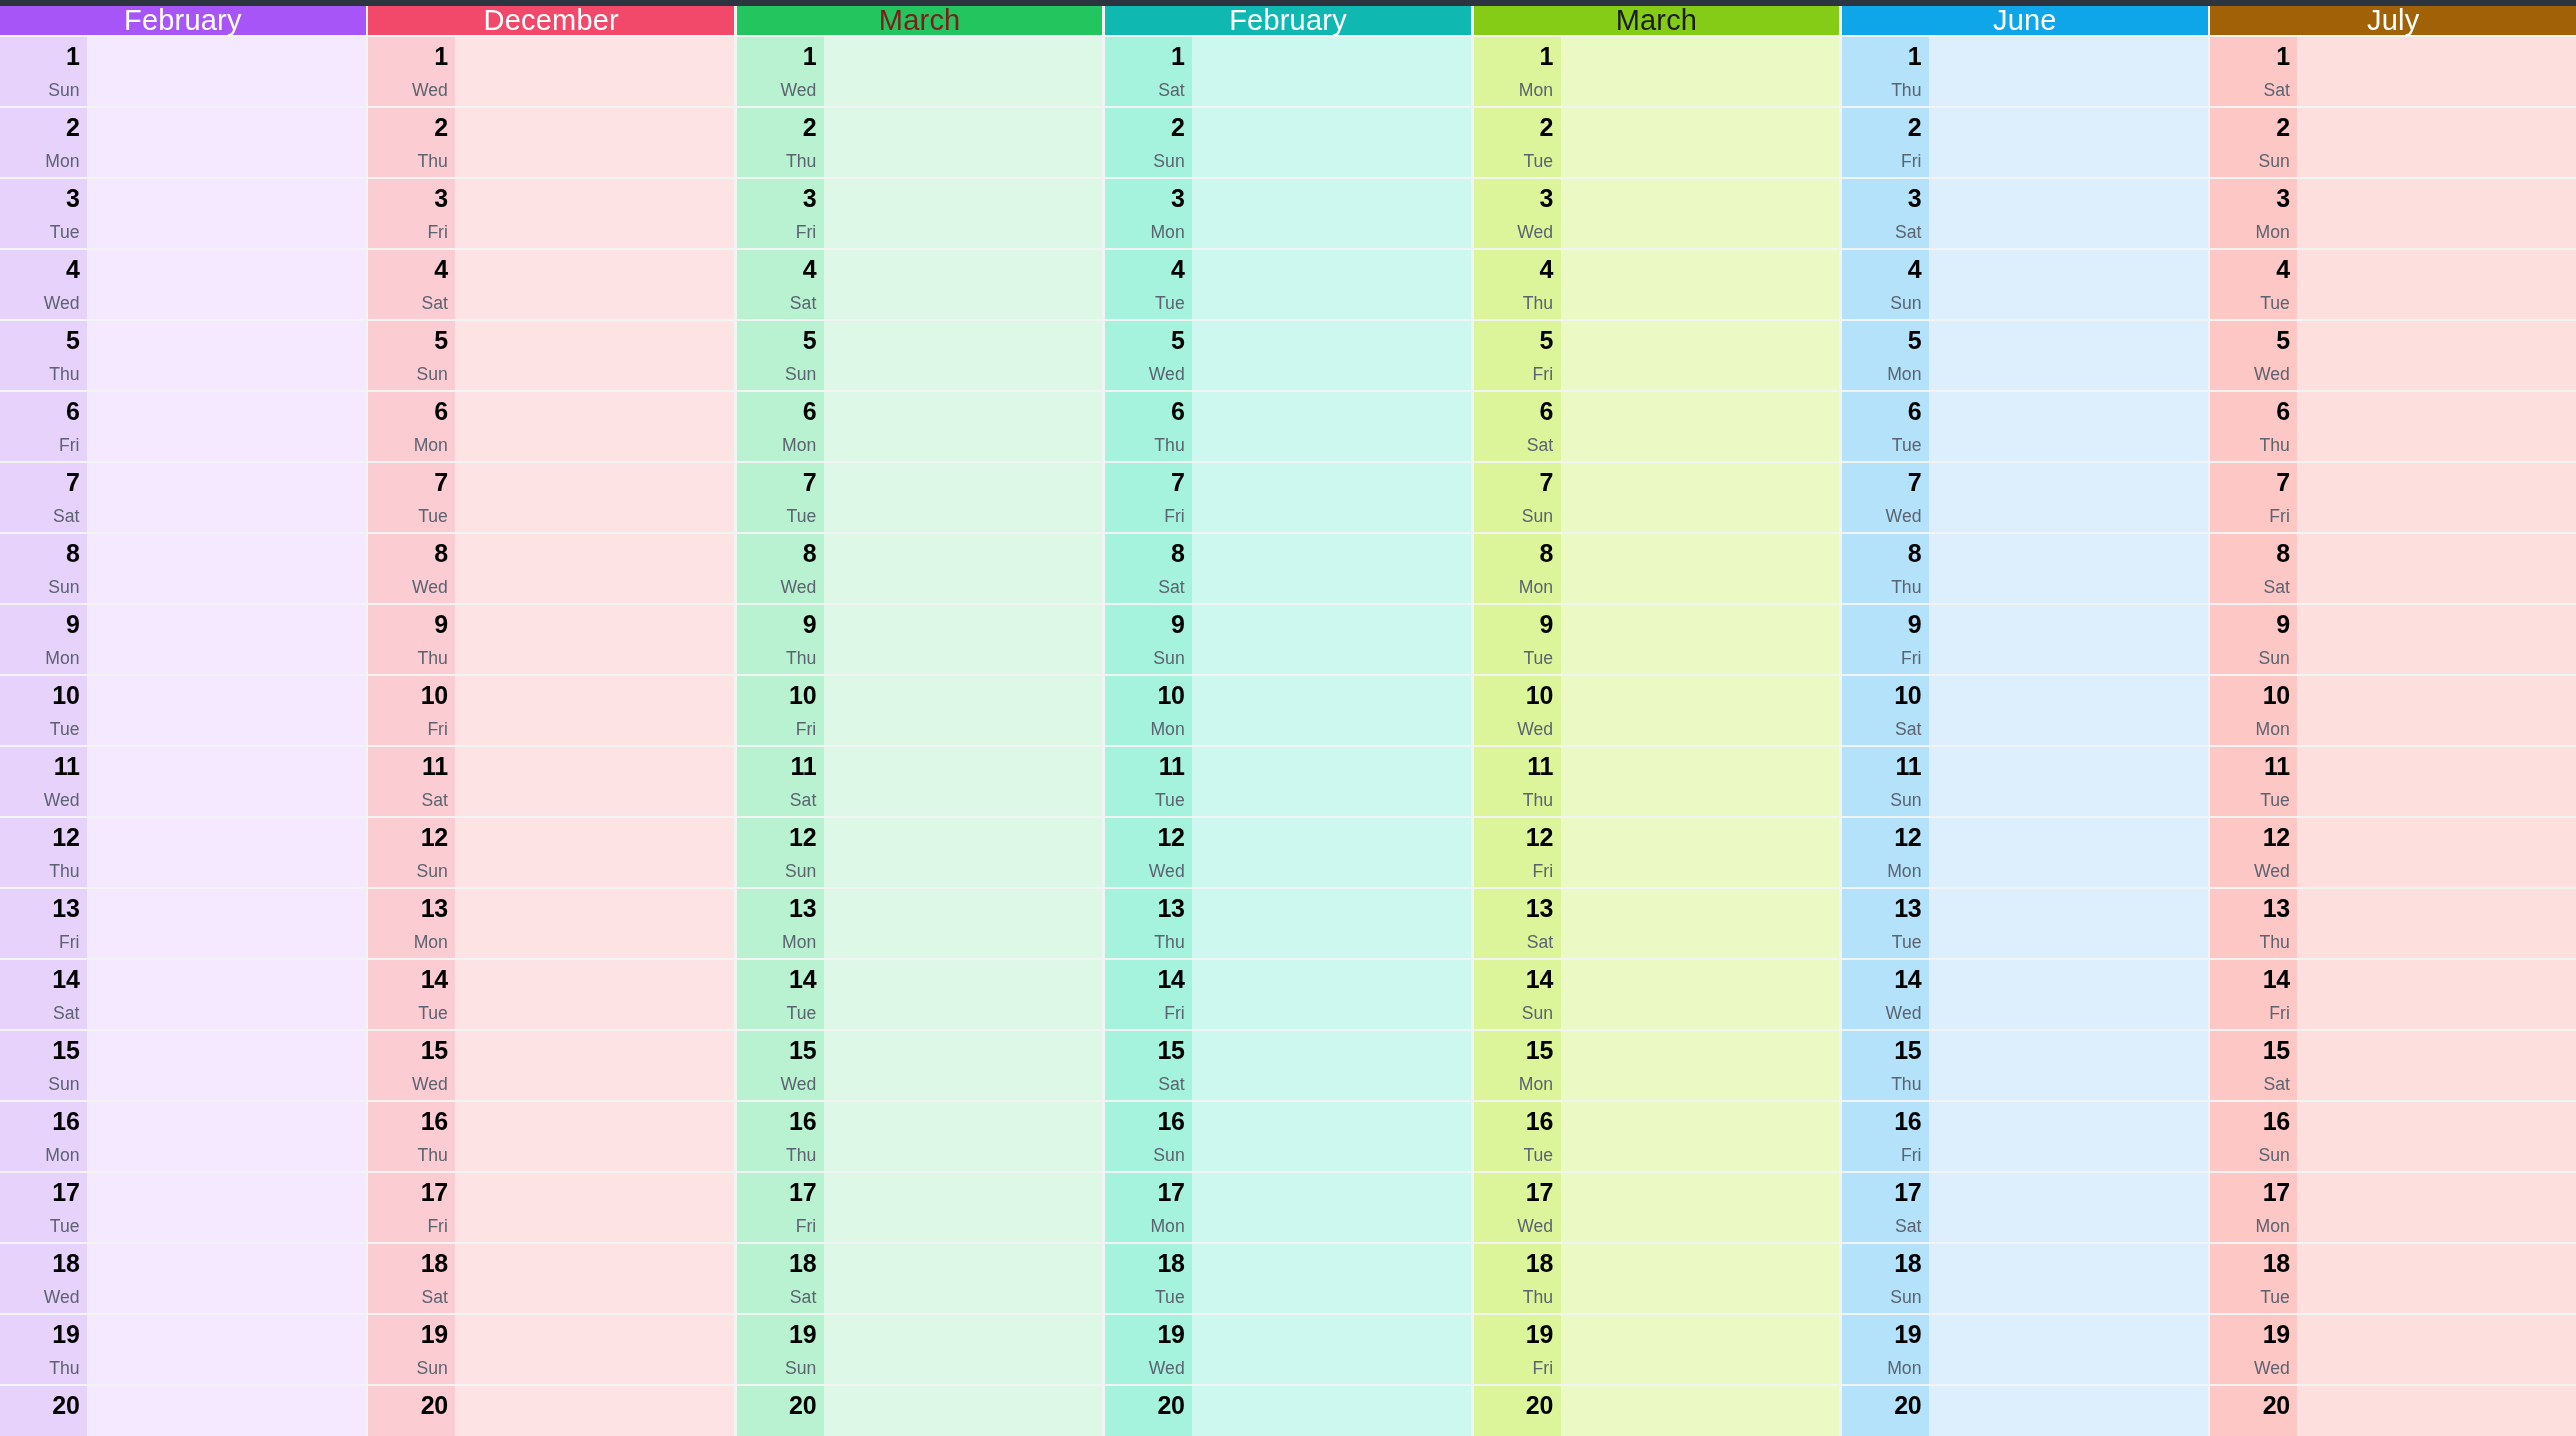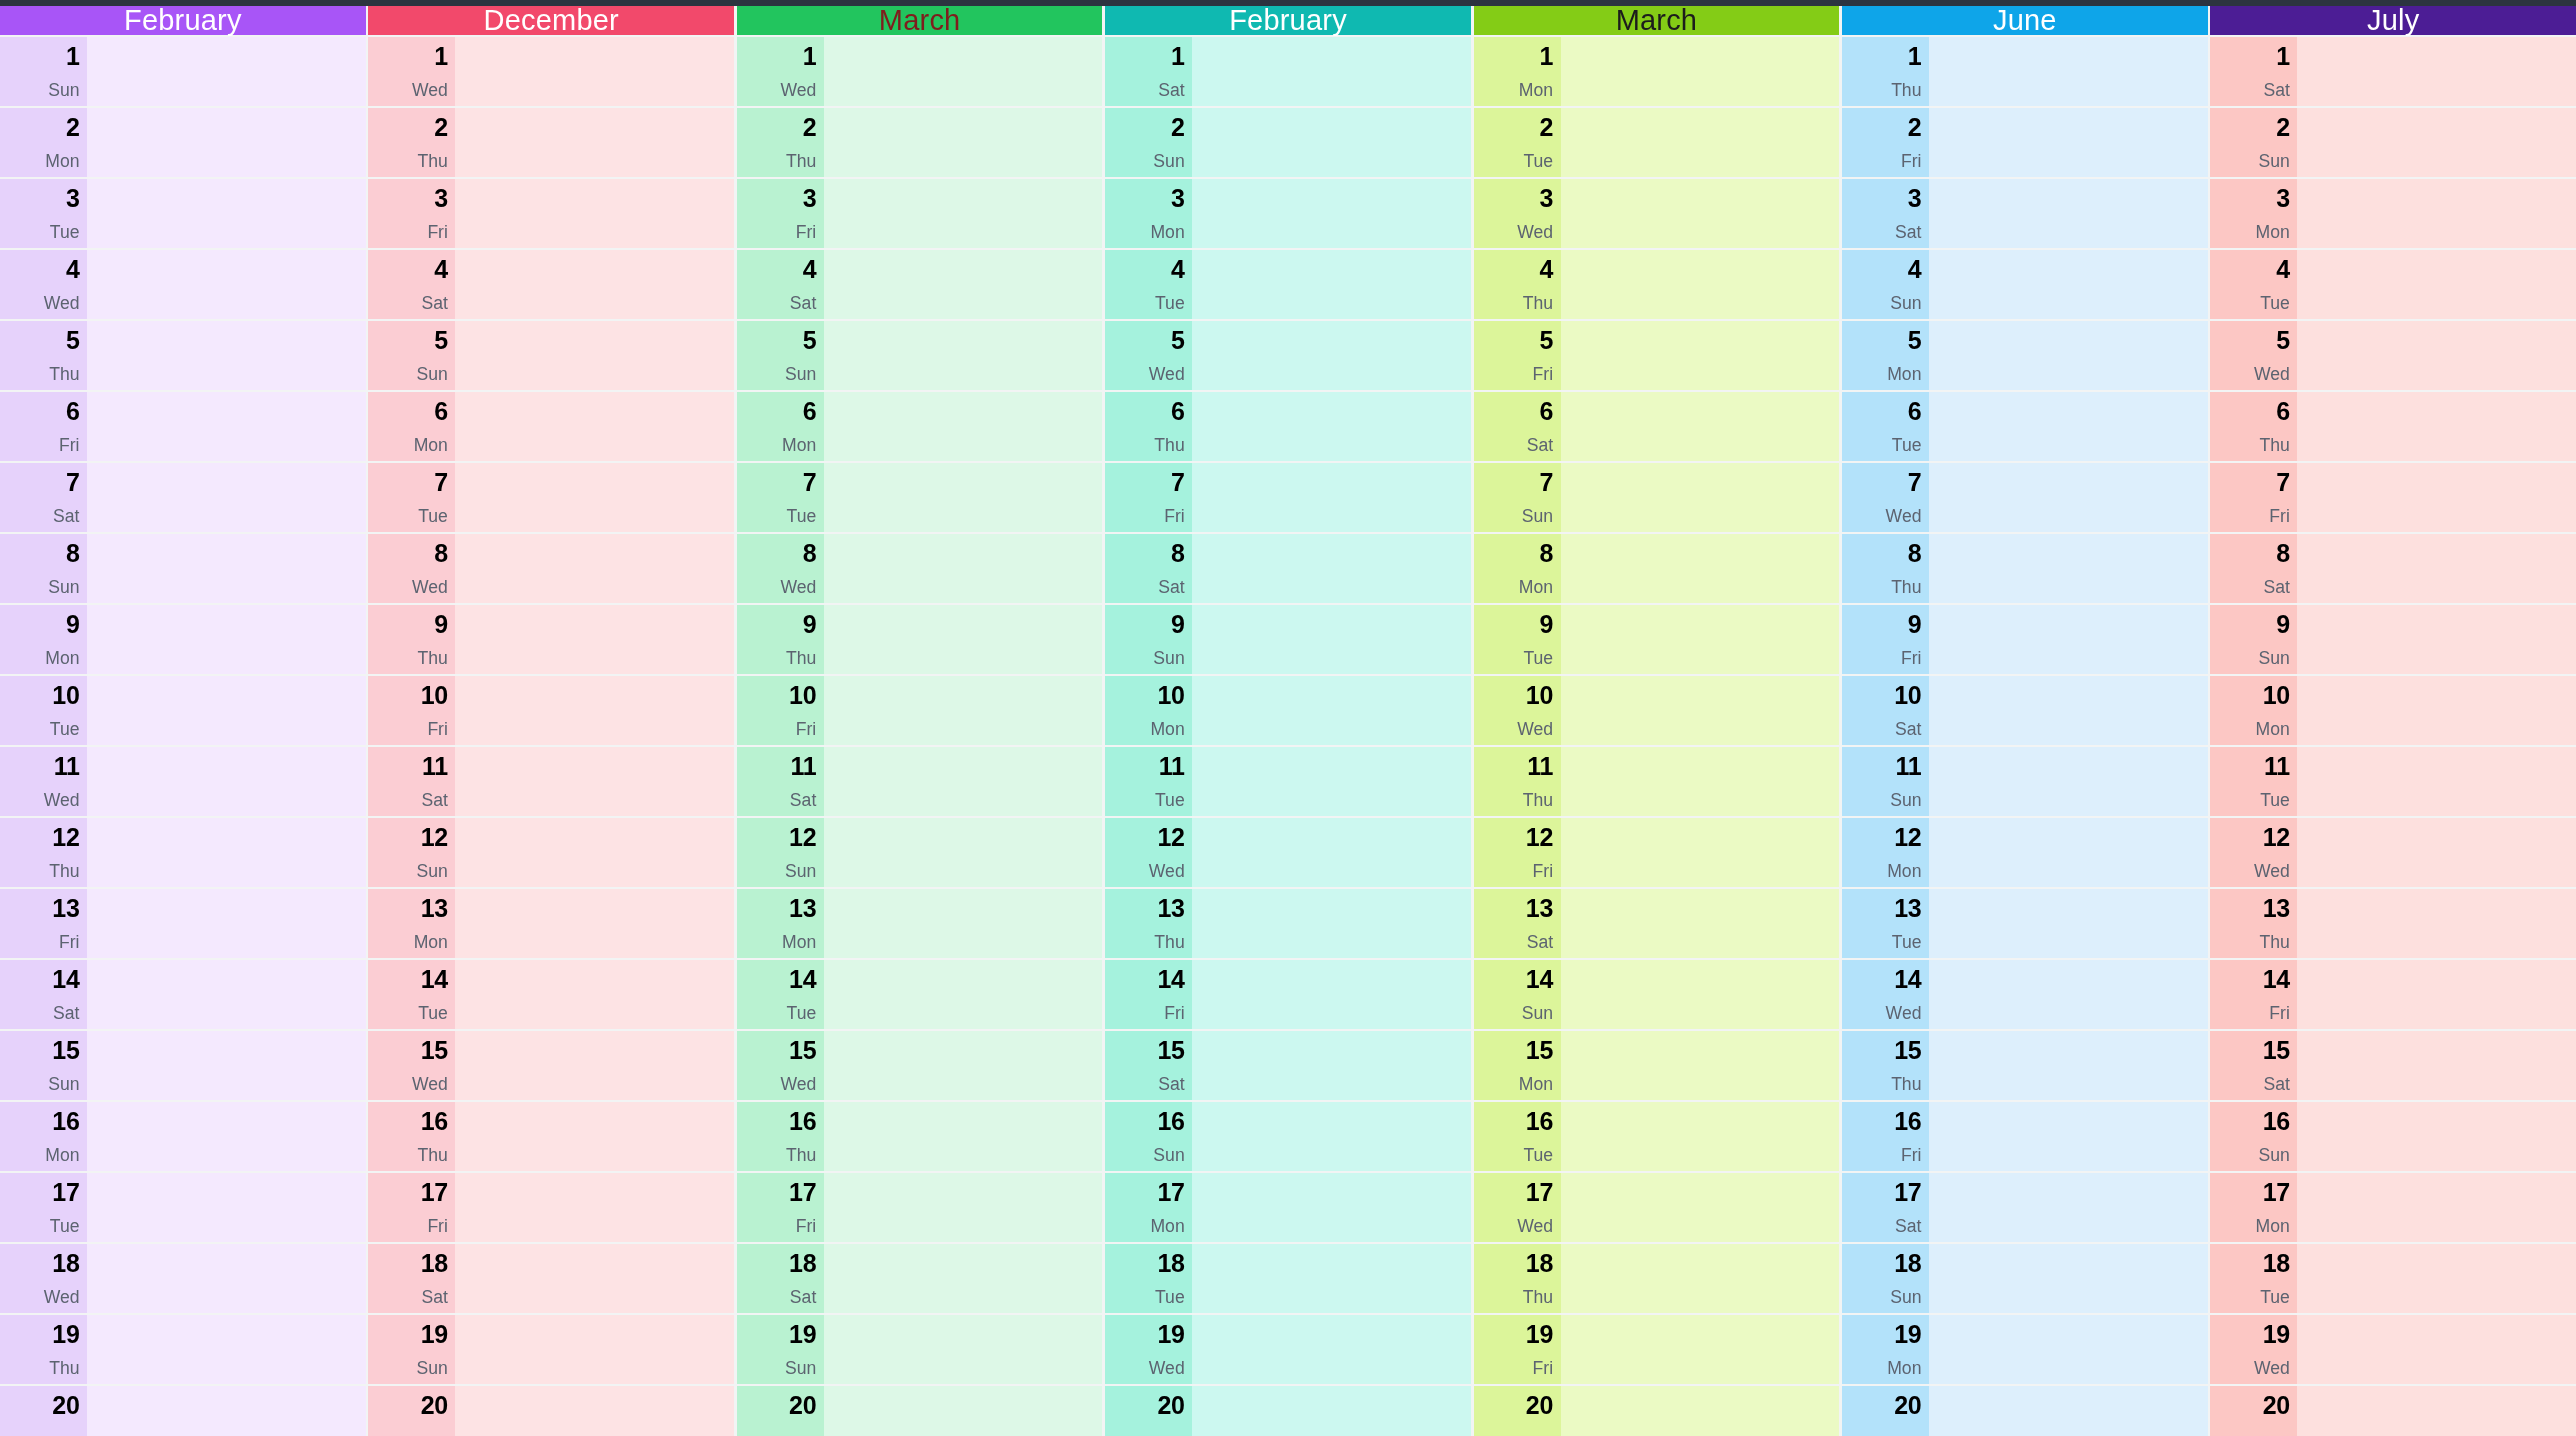--- a/index.html
+++ b/index.html
@@ -981,21 +981,21 @@
           </div>
           <div class="day-row">
             <div class="date-box" style="background: rgb(179, 226, 250);">
               <div class="date-num">20</div>
             </div>
             <div class="day-content" style="background: rgb(221, 239, 252);"></div>
           </div>
         </div>
       </div>
       <div class="month-col">
-        <div class="month-header" style="background: #4c1d95; color: rgb(255, 255, 255);">July</div>
+        <div class="month-header" style="background: #a16207; color: rgb(255, 255, 255);">July</div>
         <div class="days-list">
           <div class="day-row">
             <div class="date-box" style="background: rgb(252, 199, 196);">
               <div class="date-num">1</div>
               <div class="date-dow">Sat</div>
             </div>
             <div class="day-content" style="background: rgb(253, 224, 222);"></div>
           </div>
           <div class="day-row">
             <div class="date-box" style="background: rgb(252, 199, 196);">

